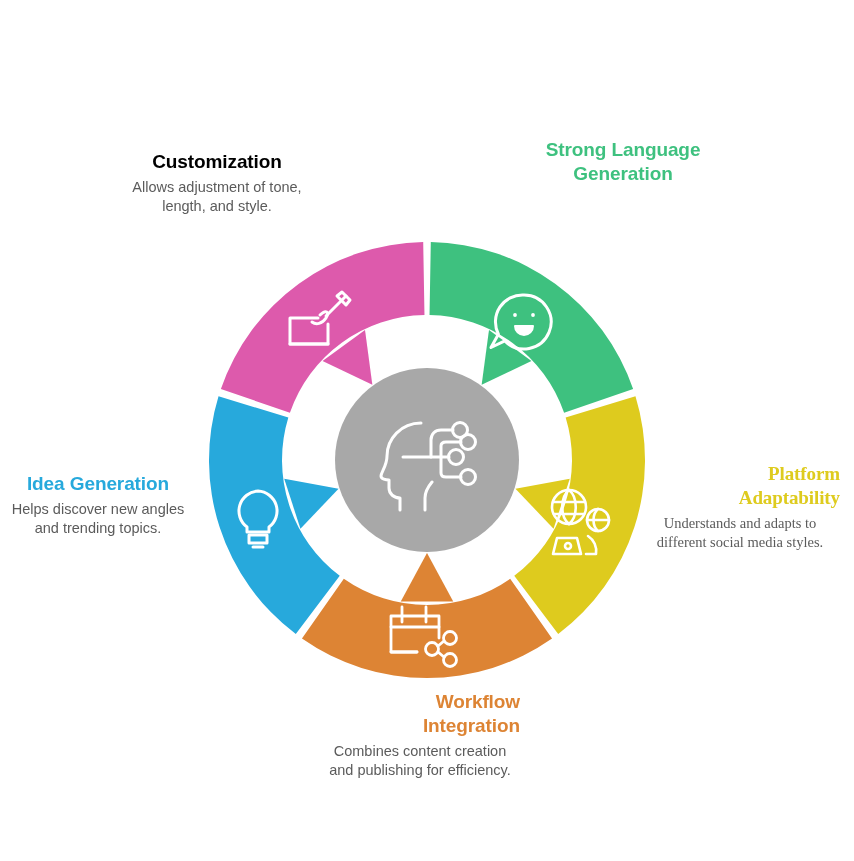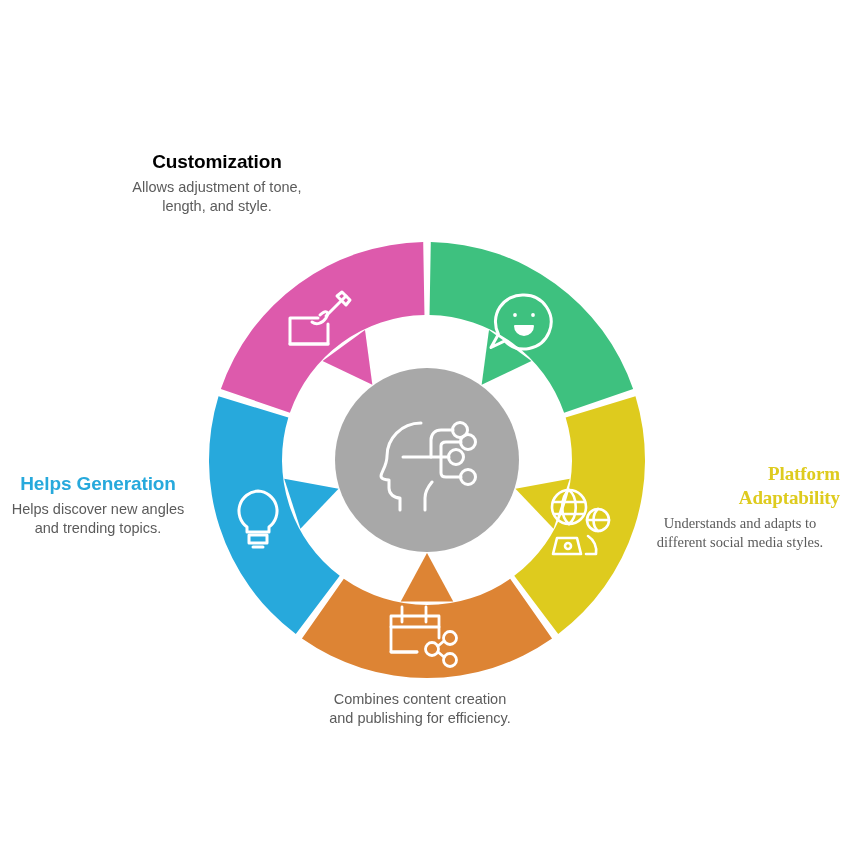--- a/index.html
+++ b/index.html
@@ -195,32 +195,40 @@
       </g>
     </g>
   </svg>
 
   <div class="callout" id="callout-customization">
     <div class="c-title" style="color:#000000">Customization</div>
     <div class="c-desc">Allows adjustment of tone, length, and style.</div>
   </div>
 
   <div class="callout" id="callout-strong-language">
+    <div class="c-title" style="color:#3ec17f">
+      <span>Strong Language</span><br>
+      <span>Generation</span>
+    </div>
   </div>
 
   <div class="callout" id="callout-platform-adaptability">
     <div class="c-title" style="color:#decb1e">
       <span>Platform</span><br>
       <span>Adaptability</span>
     </div>
     <div class="c-desc">Understands and adapts to different social media styles.</div>
   </div>
 
   <div class="callout" id="callout-workflow-integration">
+    <div class="c-title" style="color:#dd8434">
+      <span>Workflow</span><br>
+      <span>Integration</span>
+    </div>
     <div class="c-desc">Combines content creation and publishing for efficiency.</div>
   </div>
 
   <div class="callout" id="callout-idea-generation">
-    <div class="c-title" style="color:#27a9dc">Helps Generation</div>
+    <div class="c-title" style="color:#27a9dc">Idea Generation</div>
     <div class="c-desc">Helps discover new angles and trending topics.</div>
   </div>
 
 </div>
 
 </body></html>

